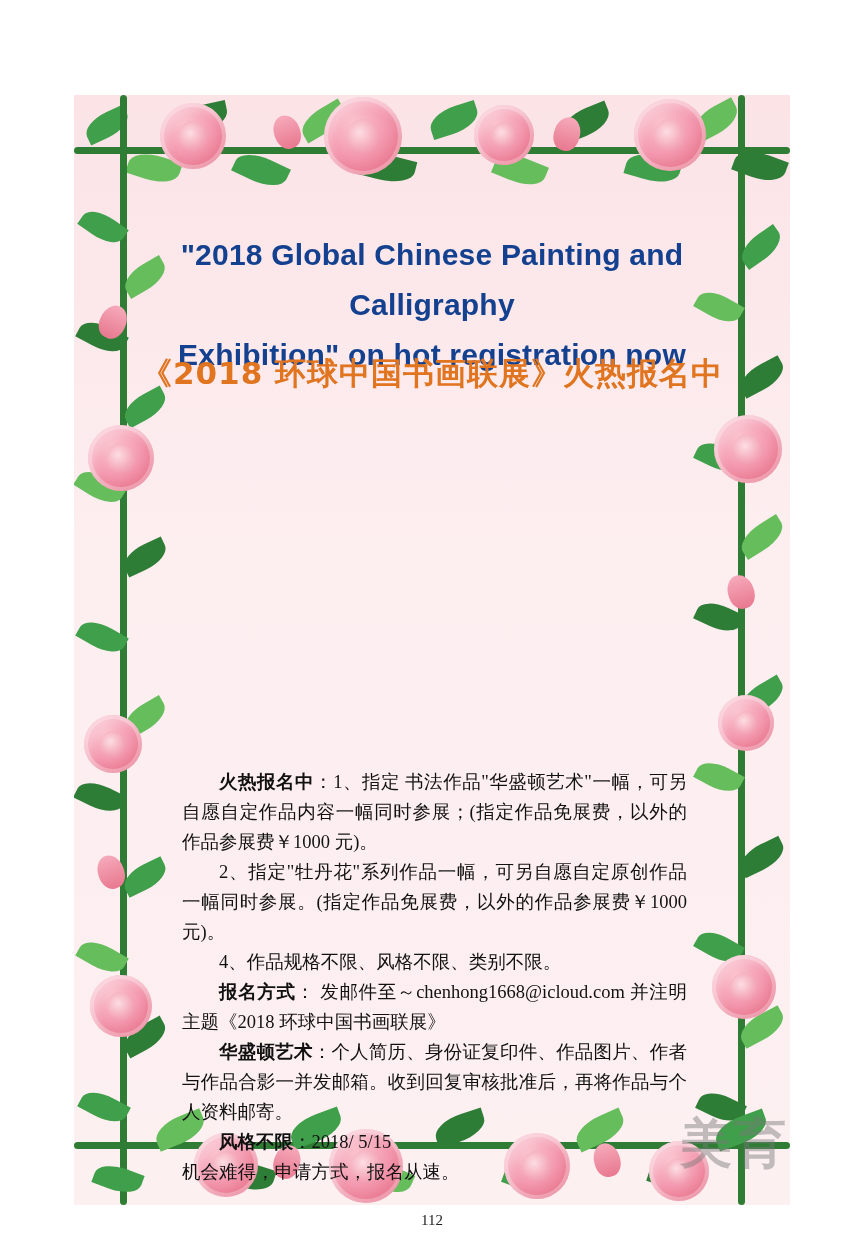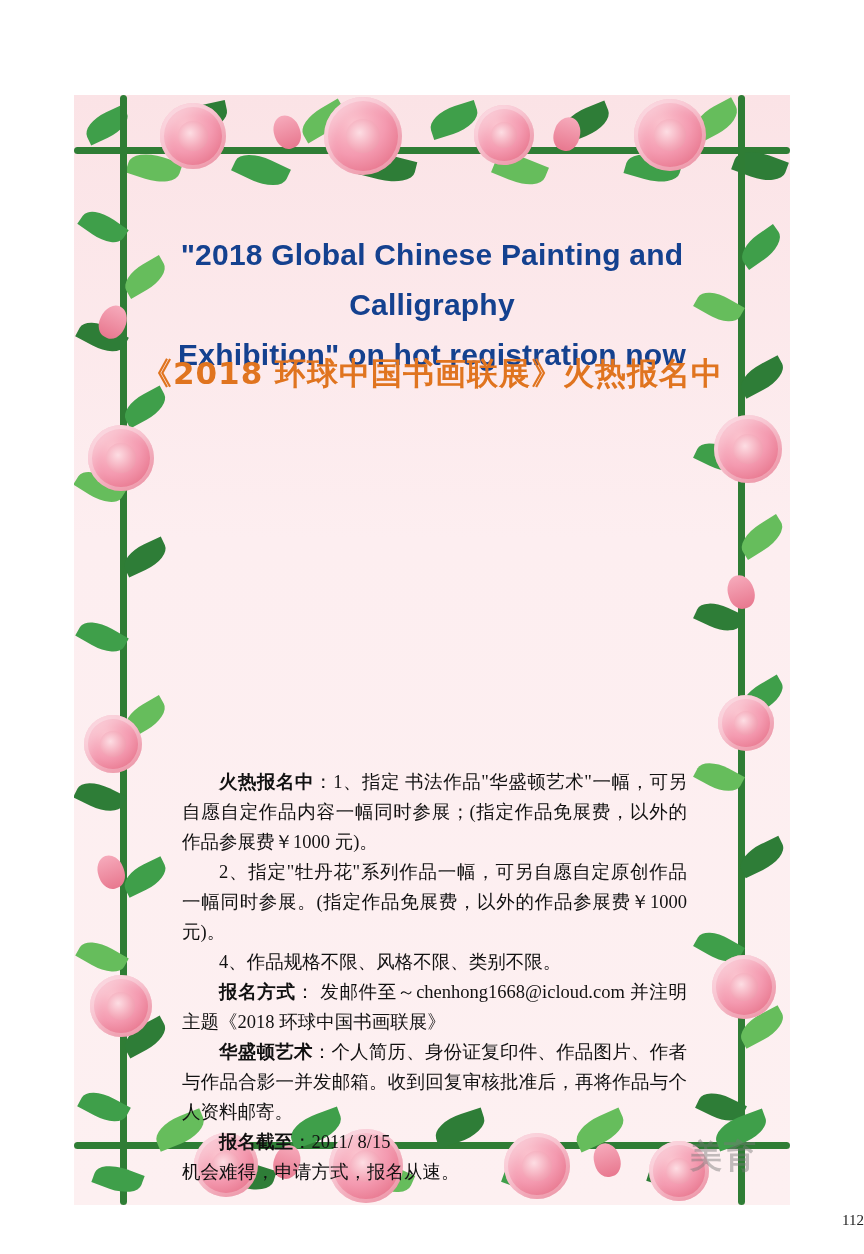--- a/index.html
+++ b/index.html
@@ -131,35 +131,35 @@
     color: #111111;
     text-align: justify;
     font-family: "Liberation Serif", serif;
   }
   .block-lower p { margin: 0; }
   .block-lower p.indent { text-indent: 2em; }
   .lbl { font-weight: bold; }
 
   .watermark {
     position: absolute;
-    right: 32px;
+    right: 2px;
     bottom: 26px;
-    font-size: 32px;
+    font-size: 52px;
     font-weight: bold;
     color: rgba(120,120,120,0.45);
     font-family: "DejaVu Sans", sans-serif;
     letter-spacing: 2px;
   }
 
   .page-number {
     position: absolute;
     left: 0;
     top: 1212px;
     width: 864px;
-    text-align: right;
+    text-align: center;
     font-size: 15px;
     color: #222;
     font-family: "Liberation Serif", serif;
   }
 </style>
 </head>
 <body>
 
 <div class="page">
 
@@ -256,21 +256,21 @@
 
     <div class="title-cn">《2018 环球中国书画联展》火热报名中</div>
 
 
     <div class="block-lower">
       <p class="indent"><span class="lbl">火热报名中</span><span>：1、指定 书法作品"华盛顿艺术"一幅，可另自愿自定作品内容一幅同时参展；(指定作品免展费，以外的作品参展费￥1000 元)。</span></p>
       <p class="indent">2、指定"牡丹花"系列作品一幅，可另自愿自定原创作品一幅同时参展。(指定作品免展费，以外的作品参展费￥1000 元)。</p>
       <p class="indent">4、作品规格不限、风格不限、类别不限。</p>
       <p class="indent"><span class="lbl">报名方式</span><span>： 发邮件至～chenhong1668@icloud.com 并注明主题《2018 环球中国书画联展》</span></p>
       <p class="indent"><span class="lbl">华盛顿艺术</span><span>：个人简历、身份证复印件、作品图片、作者与作品合影一并发邮箱。收到回复审核批准后，再将作品与个人资料邮寄。</span></p>
-      <p class="indent"><span class="lbl">报名截至</span><span>：2011/ 8/15</span></p>
+      <p class="indent"><span class="lbl">风格不限</span><span>：2018/ 5/15</span></p>
       <p>机会难得，申请方式，报名从速。</p>
 
     </div>
 
     <div class="watermark">美育</div>
   </div>
 
   <div class="page-number">112</div>
 </div>
 

